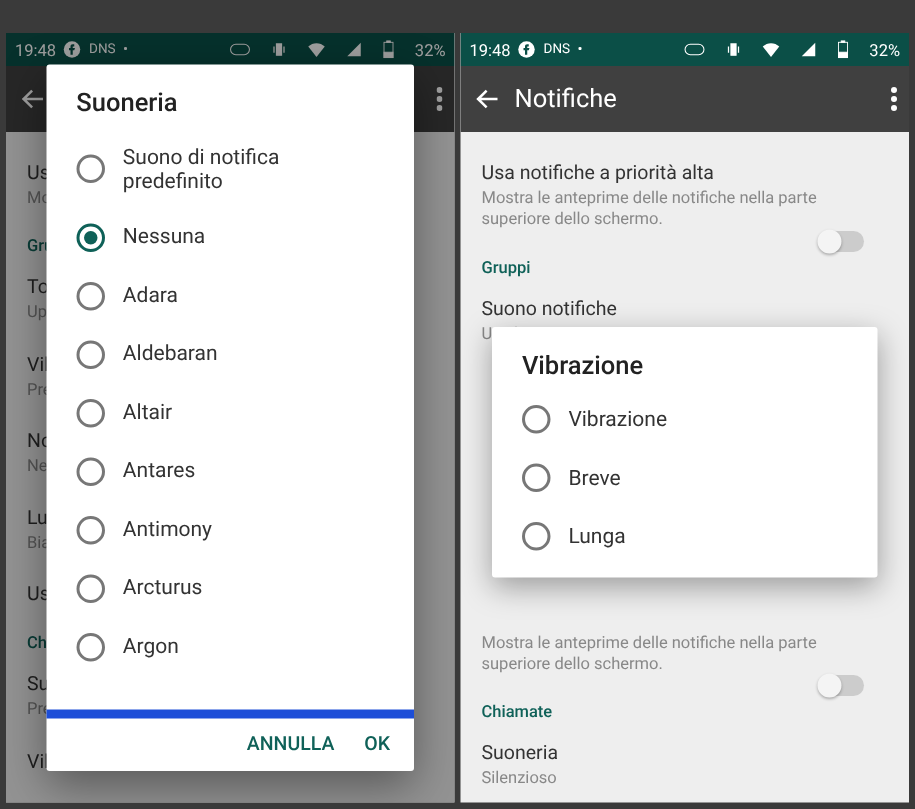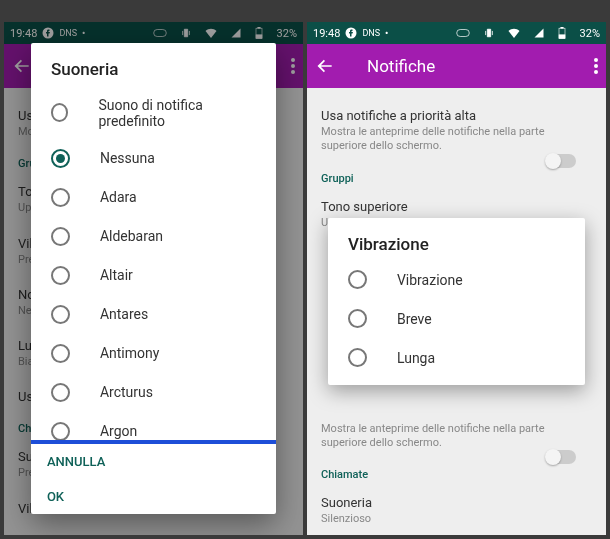--- a/index.html
+++ b/index.html
@@ -3,45 +3,45 @@
 <meta charset="utf-8">
 <style>
   * { box-sizing: border-box; margin: 0; padding: 0; font-family: Roboto, Arial, sans-serif; }
   body { background: #3a3a3a; width: 610px; height: 539px; display: flex; gap: 4px; padding: 4px; }
   .phone { flex: 1; background: #eeeeee; position: relative; overflow: hidden; margin-top: 18px; }
 
   .statusbar { height: 22px; background: #0b4f47; color: #fff; display: flex; align-items: center; padding: 0 6px; font-size: 11px; justify-content: space-between; }
   .sb-left { display: flex; gap: 5px; align-items: center; }
   .sb-right { display: flex; gap: 14px; align-items: center; }
 
-  .appbar { height: 44px; background: #a21caf; color: #fff; display: flex; align-items: center; padding: 0 8px; gap: 32px; }
+  .appbar { height: 44px; background: #404040; color: #fff; display: flex; align-items: center; padding: 0 8px; gap: 8px; }
   .appbar .title { font-size: 17px; font-weight: 400; flex: 1; }
   .appbar .icon svg { fill: #fff; }
   .appbar .more { color: #fff; font-size: 18px; }
 
   .page { padding: 10px 14px; }
   .setting { padding: 10px 0; }
   .setting .t1 { font-size: 13px; color: #333; }
   .setting .t2 { font-size: 11px; color: #888; margin-top: 2px; line-height: 1.3; }
   .section { font-size: 11px; color: #0f6158; font-weight: 500; padding: 8px 0 4px; }
   .toggle { position: absolute; right: 16px; width: 30px; height: 14px; background: #ccc; border-radius: 7px; }
   .toggle::after { content:''; position:absolute; width:16px; height:16px; background:#f4f4f4; border-radius:50%; top:-1px; left:-1px; box-shadow:0 1px 2px rgba(0,0,0,.3); }
   .setting.rel { position: relative; }
 
   .scrim { position: absolute; inset: 0; background: rgba(0,0,0,0.38); display: flex; align-items: center; justify-content: center; }
   .dialog { background: #fff; width: 82%; max-height: 92%; display: flex; flex-direction: column; box-shadow: 0 10px 30px rgba(0,0,0,.4); border-radius: 2px; }
   .dialog.big { height: 92%; }
   .dlg-title { padding: 16px 20px 8px; font-size: 17px; font-weight: 500; color: #222; }
   .dlg-list { flex: 1; overflow: hidden; padding: 0 6px 6px; }
-  .radio-item { display: flex; align-items: center; gap: 30px; padding: 10px 14px; }
+  .radio-item { display: flex; align-items: center; gap: 12px; padding: 10px 14px; }
   .radio { width: 19px; height: 19px; border: 2px solid #777; border-radius: 50%; display: flex; align-items: center; justify-content: center; }
   .radio.sel { border-color: #0f6158; }
   .radio.sel::after { content:''; width:9px; height:9px; background:#0f6158; border-radius:50%; }
   .radio-label { font-size: 14px; color: #333; }
-  .dlg-actions { display: flex; justify-content: flex-end; gap: 20px; padding: 10px 16px; border-top: 4px solid #1d4ed8; flex-direction: column; }
+  .dlg-actions { display: flex; justify-content: flex-end; gap: 20px; padding: 10px 16px; border-top: 6px solid #1d4ed8; }
   .dlg-btn { color: #0f6158; font-size: 13px; font-weight: 500; text-transform: uppercase; }
 
   .small-dialog { position: absolute; left: 7%; right: 7%; top: 196px; background:#fff; padding: 10px 6px 8px; box-shadow: 0 6px 20px rgba(0,0,0,.35); border-radius:2px; }
 
   svg { display:block; }
 </style>
 </head>
 <body>
 
 <div class="phone">
@@ -250,21 +250,21 @@
       </span>
   </div>
   <div class="page">
     <div class="setting rel">
       <div class="t1">Usa notifiche a priorità alta</div>
       <div class="t2">Mostra le anteprime delle notifiche nella parte superiore dello schermo.</div>
       <div class="toggle"></div>
     </div>
     <div class="section">Gruppi</div>
     <div class="setting">
-      <div class="t1">Tono superiore</div>
+      <div class="t1">Suono notifiche</div>
       <div class="t2">Upsilon</div>
     </div>
     <div style="height:170px"></div>
     <div class="setting rel">
       <div class="t2">Mostra le anteprime delle notifiche nella parte superiore dello schermo.</div>
       <div class="toggle"></div>
     </div>
     <div class="section">Chiamate</div>
     <div class="setting">
       <div class="t1">Suoneria</div>

